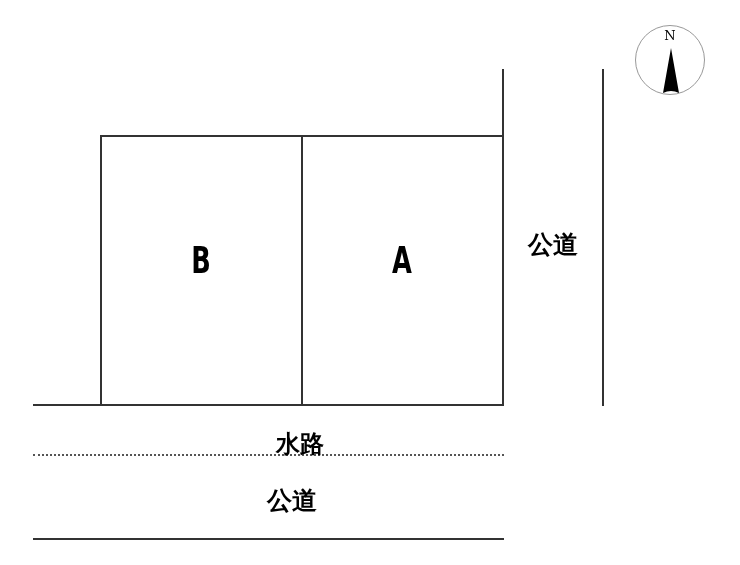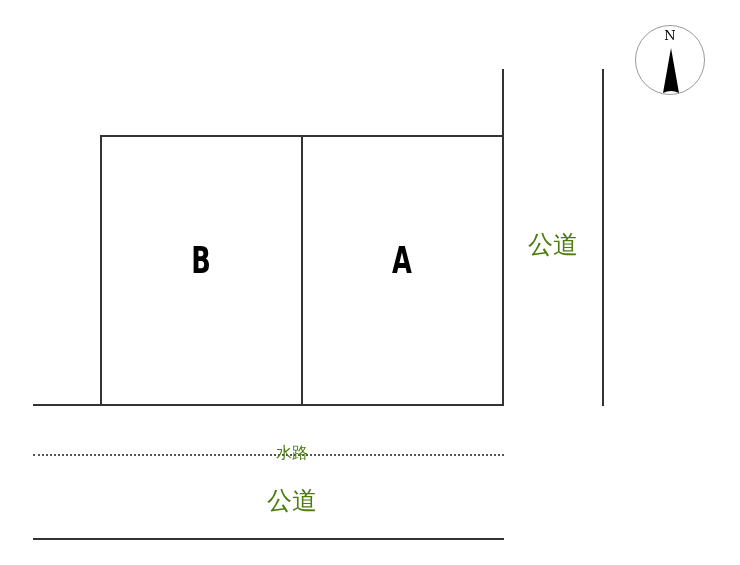--- a/index.html
+++ b/index.html
@@ -1,20 +1,20 @@
 <!DOCTYPE html>
 <html><head>
 <meta charset="utf-8">
 <style>
   html, body { margin:0; padding:0; background:#ffffff; }
   body { width:740px; height:565px; position:relative; overflow:hidden; font-family:"DejaVu Sans", sans-serif; }
   .line { position:absolute; background:#333333; }
   .dotted { position:absolute; height:0; border-top:2px dotted #555555; }
   .lot-label { position:absolute; font-family:"DejaVu Sans Condensed","DejaVu Sans", sans-serif; font-weight:bold; font-size:38px; color:#000; transform:scaleX(0.75); transform-origin:center; text-align:center; width:60px; }
-  .road-label { position:absolute; font-weight:normal; color:#4d7c0f; white-space:nowrap;text-align:center; }
+  .road-label { position:absolute; font-weight:bold; color:#000000; white-space:nowrap;text-align:center; }
   .compass { position:absolute; left:635px; top:25px; width:70px; height:70px; border:1px solid #999; border-radius:50%; box-sizing:border-box; }
   .compass-n { position:absolute; left:0; width:100%; top:2px; text-align:center; font-family:"DejaVu Serif", serif; font-size:13px; color:#000; }
   .compass svg { position:absolute; left:0; top:0; }
 </style>
 </head>
 <body>
 
 <div class="line" style="left:101px; top:135px; width:402px; height:2px;"></div>
 <div class="line" style="left:100px; top:135px; width:2px; height:270px;"></div>
 <div class="line" style="left:301px; top:135px; width:2px; height:270px;"></div>
@@ -23,21 +23,21 @@
 
 <div class="line" style="left:602px; top:69px; width:2px; height:337px;"></div>
 
 <div class="dotted" style="left:33px; top:454px; width:471px;"></div>
 
 <div class="line" style="left:33px; top:538px; width:471px; height:2px;"></div>
 
 <div class="lot-label" style="left:171px; top:238px;">B</div>
 <div class="lot-label" style="left:372px; top:238px;">A</div>
 
-<div class="road-label" style="left:276px; top:443px; font-size:16px;">水路</div>
+<div class="road-label" style="left:276px; top:428px; font-size:24px;">水路</div>
 <div class="road-label" style="left:267px; top:484px; font-size:25px;">公道</div>
 <div class="road-label" style="left:528px; top:228px; font-size:25px;">公道</div>
 
 <div class="compass">
   <div class="compass-n">N</div>
   <svg width="70" height="70" viewBox="0 0 70 70">
     <path d="M35 22 L43 67 Q35 63 27 67 Z" fill="#000"></path>
   </svg>
 </div>
 

